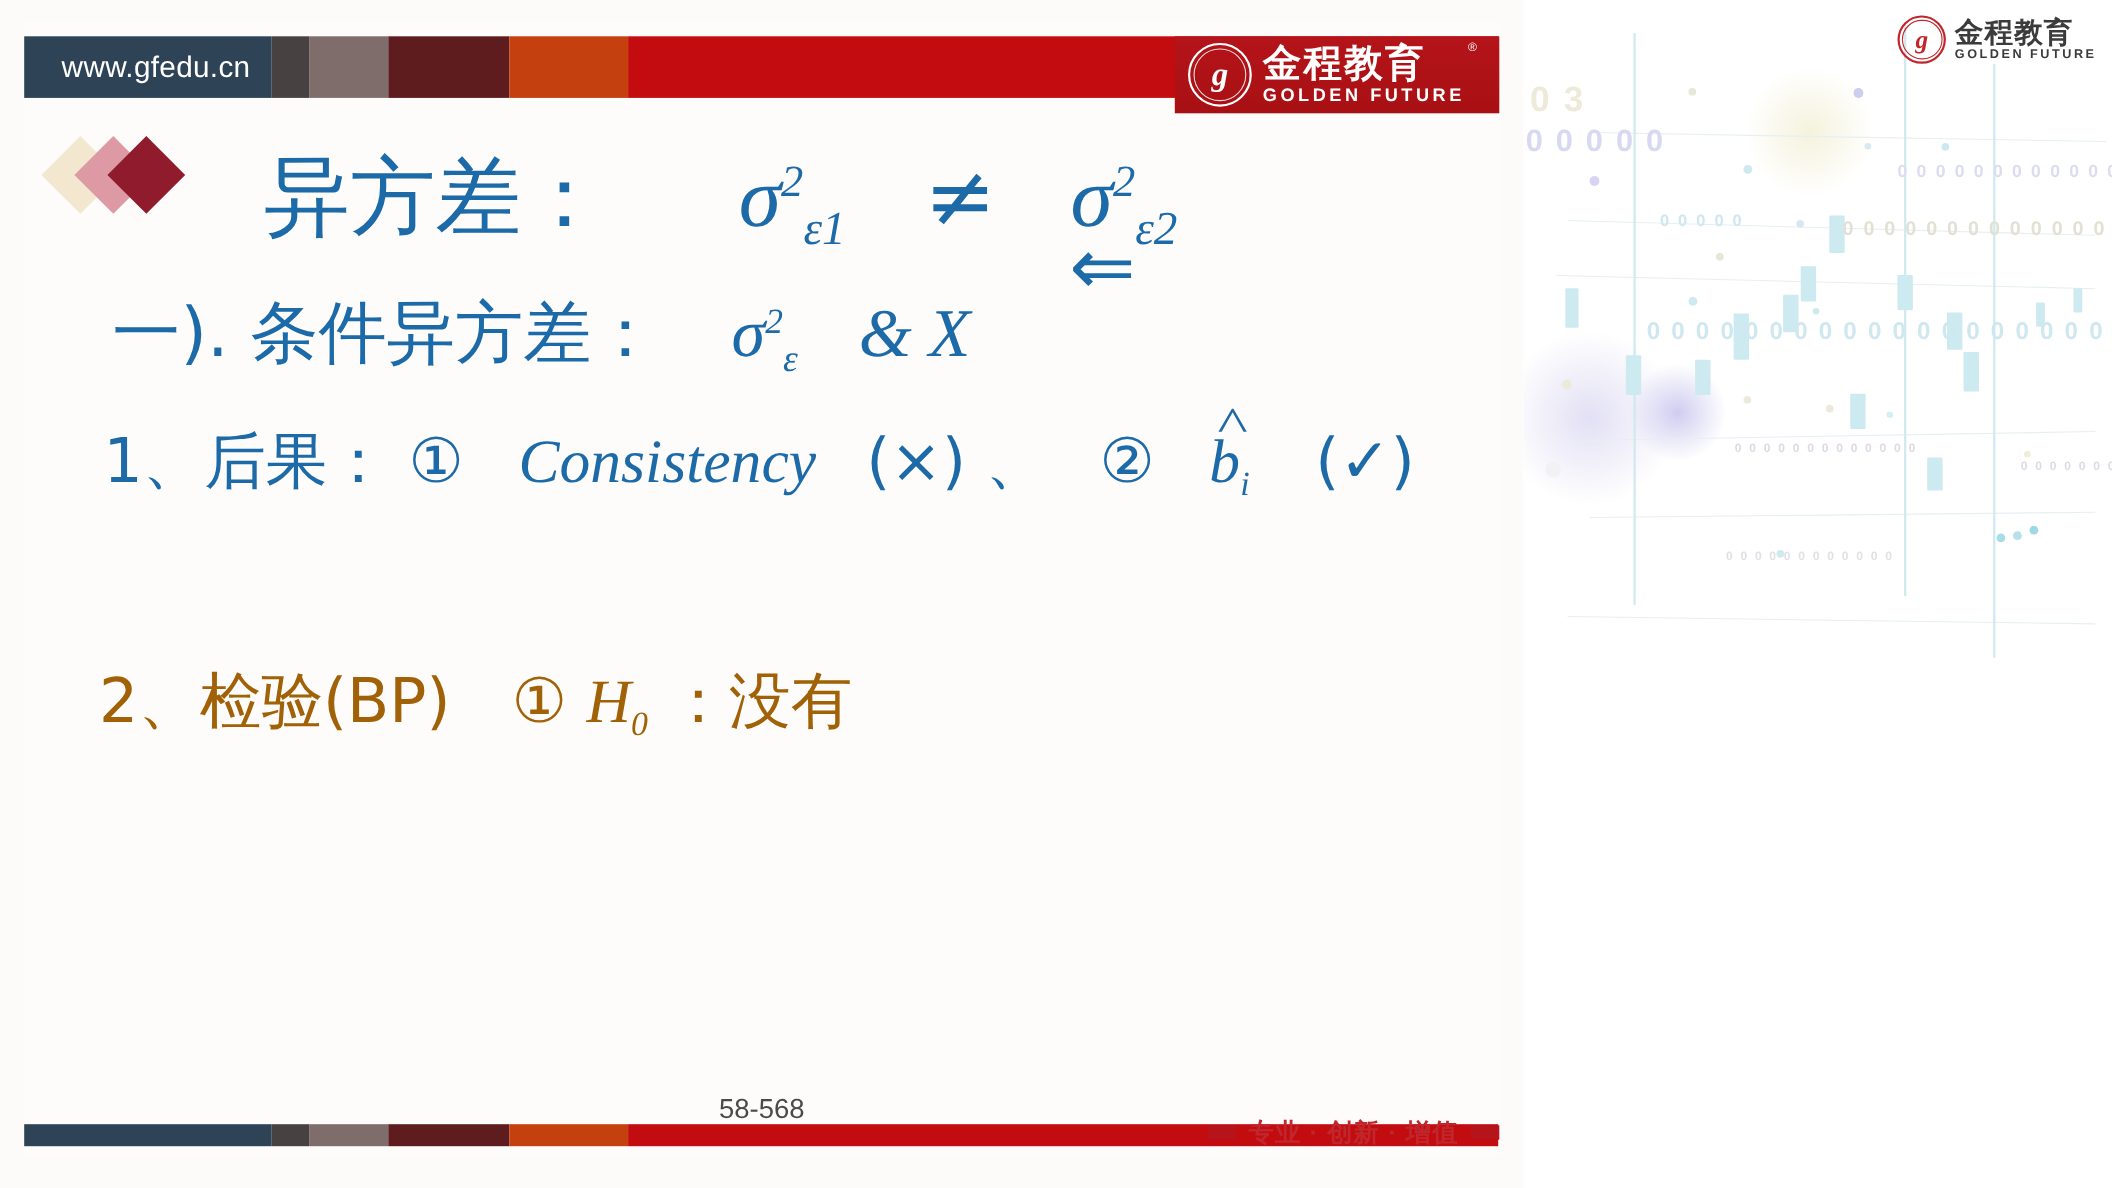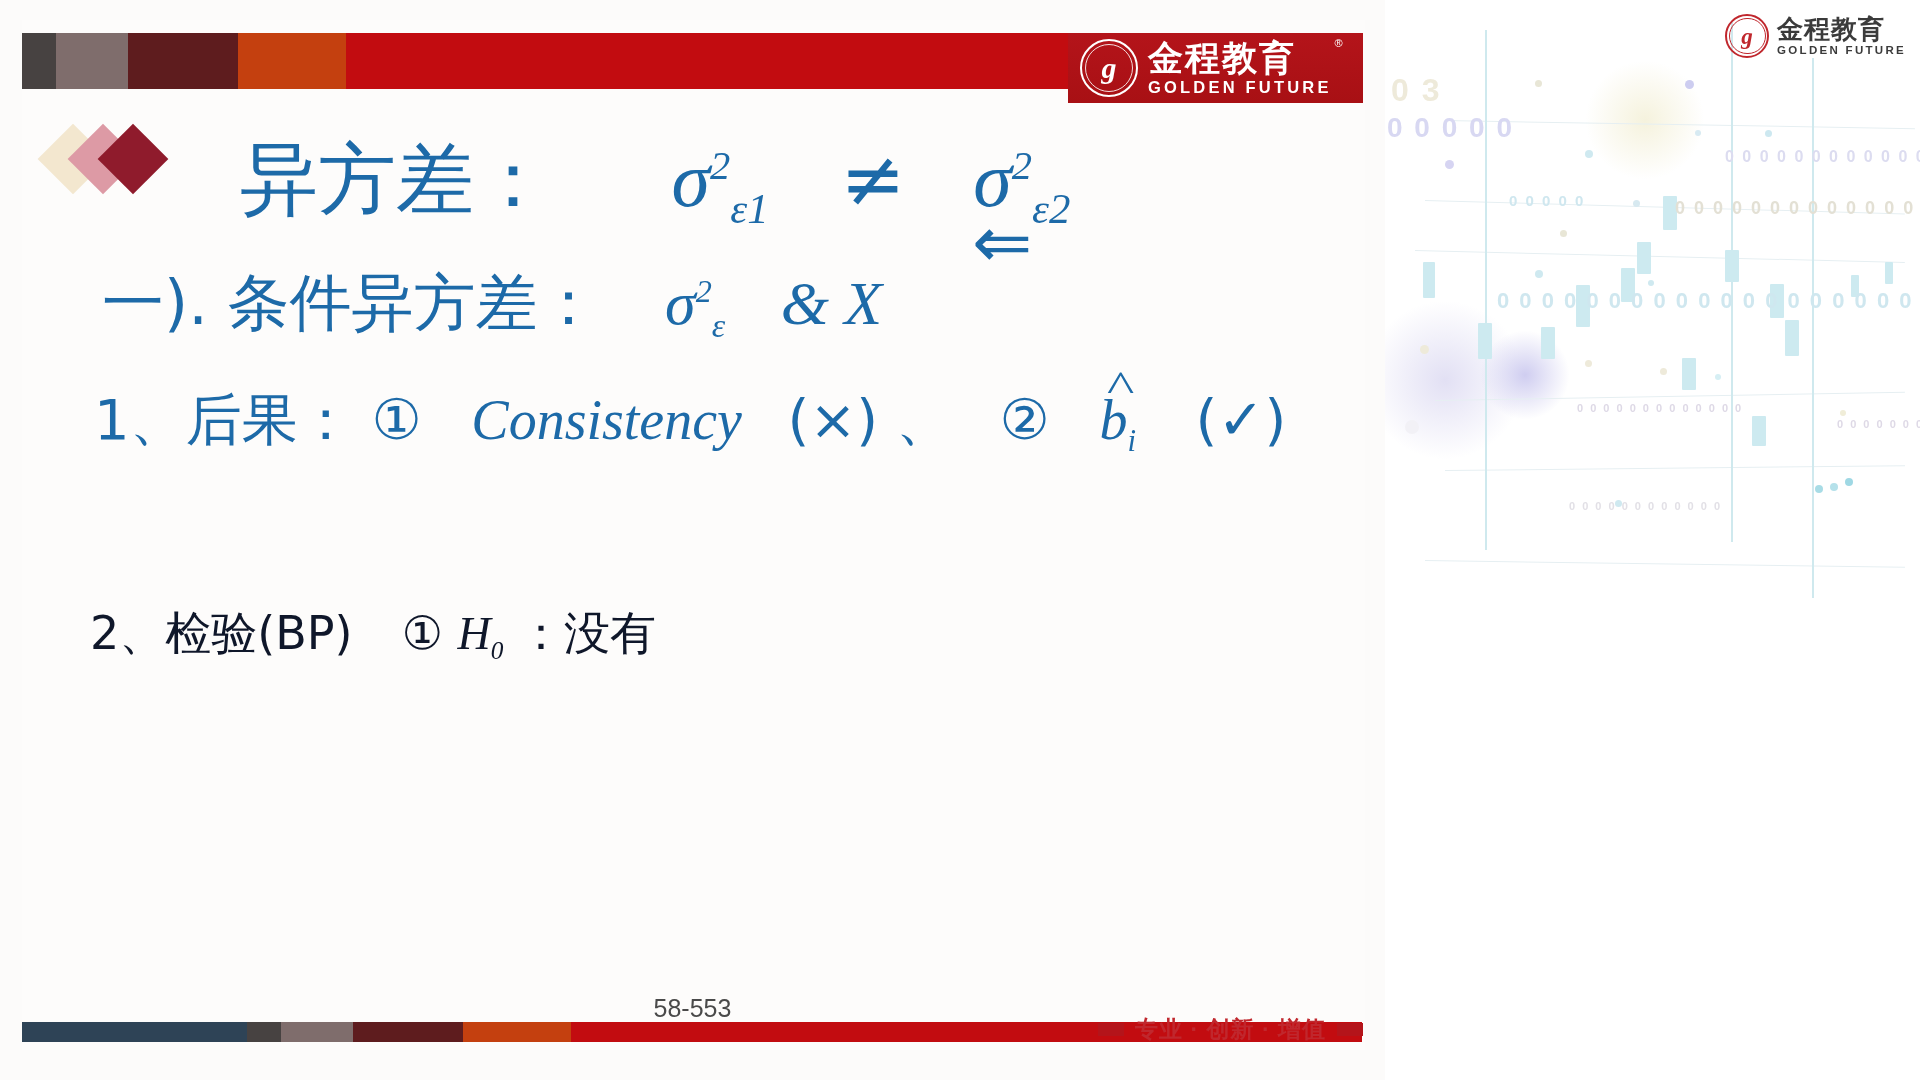--- a/index.html
+++ b/index.html
@@ -197,20 +197,21 @@
 </style>
 </head>
 <body>
 
 <div id="root">
 
   <div id="slide">
     <div id="slide-canvas"></div>
 
     <div id="header-bar">
+      <div class="ribbon-seg" id="url-seg" style="background: rgb(46, 67, 86); width: 225px;">www.gfedu.cn</div>
       <div class="ribbon-seg" style="background: rgb(71, 66, 65); width: 34px;"></div>
       <div class="ribbon-seg" style="background: rgb(127, 109, 108); width: 72px;"></div>
       <div class="ribbon-seg" style="background: rgb(94, 28, 30); width: 110px;"></div>
       <div class="ribbon-seg" style="background: rgb(196, 64, 15); width: 108px;"></div>
       <div class="ribbon-seg" style="background: rgb(194, 12, 16); width: 791px;"></div>
     </div>
 
     <div id="header-logo-plate" style="background: linear-gradient(rgb(180, 20, 26) 0%, rgb(168, 16, 20) 100%);">
       <div class="seal">
         <div class="seal-ring"></div>
@@ -263,30 +264,30 @@
         <span>、</span>
         <span style="display:inline-block;width:12px;"></span>
         <span>②</span>
         <span style="display:inline-block;width:14px;"></span>
         <span class="hw-ital hat"><span>b</span><span class="sub">i</span></span>
         <span style="display:inline-block;width:24px;"></span>
         <span>(✓)</span>
       </div>
 
 
-      <div class="hw" style="left: 68px; top: 500px; font-size: 46px; color: #0f172a;">
+      <div class="hw" style="left: 68px; top: 500px; font-size: 56px; color: #a16207;">
         <span>2、检验(BP)</span>
         <span style="display:inline-block;width:20px;"></span>
         <span>①</span>
         <span class="hw-ital"><span>H</span><span class="sub">0</span></span>
         <span>：没有</span>
       </div>
     </div>
 
-    <div id="page-number">58-553</div>
+    <div id="page-number">58-568</div>
 
     <div id="footer-bar">
       <div class="ribbon-seg" style="background: rgb(46, 67, 86); width: 225px;"></div>
       <div class="ribbon-seg" style="background: rgb(71, 66, 65); width: 34px;"></div>
       <div class="ribbon-seg" style="background: rgb(127, 109, 108); width: 72px;"></div>
       <div class="ribbon-seg" style="background: rgb(94, 28, 30); width: 110px;"></div>
       <div class="ribbon-seg" style="background: rgb(196, 64, 15); width: 108px;"></div>
       <div class="ribbon-seg" style="background: rgb(194, 12, 16); width: 791px;"></div>
     </div>
 

